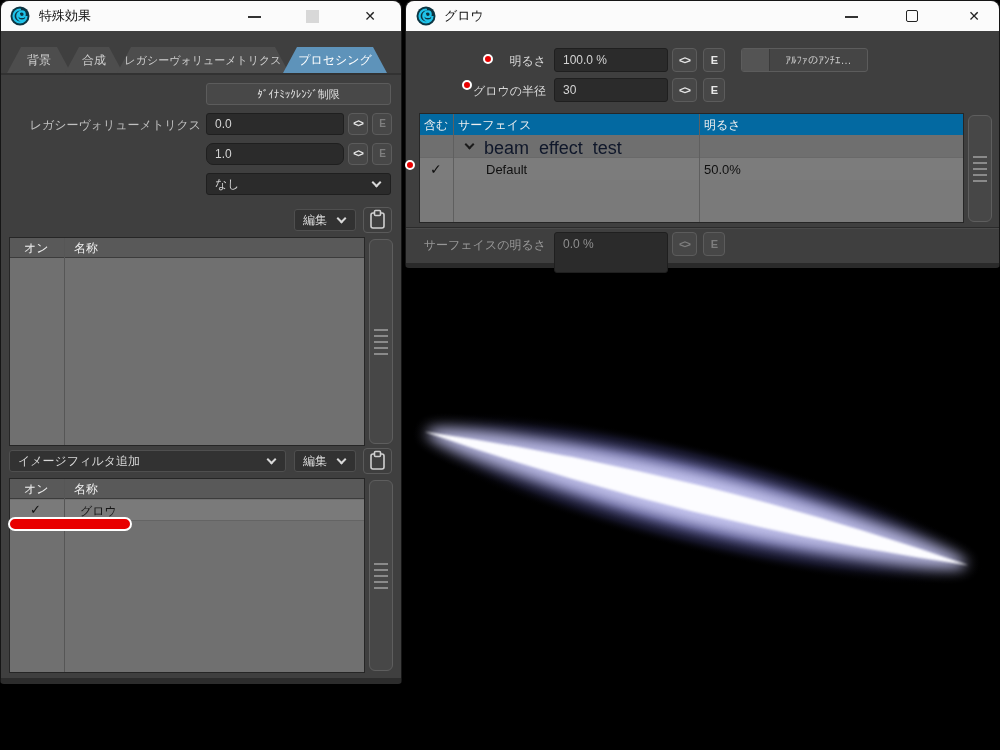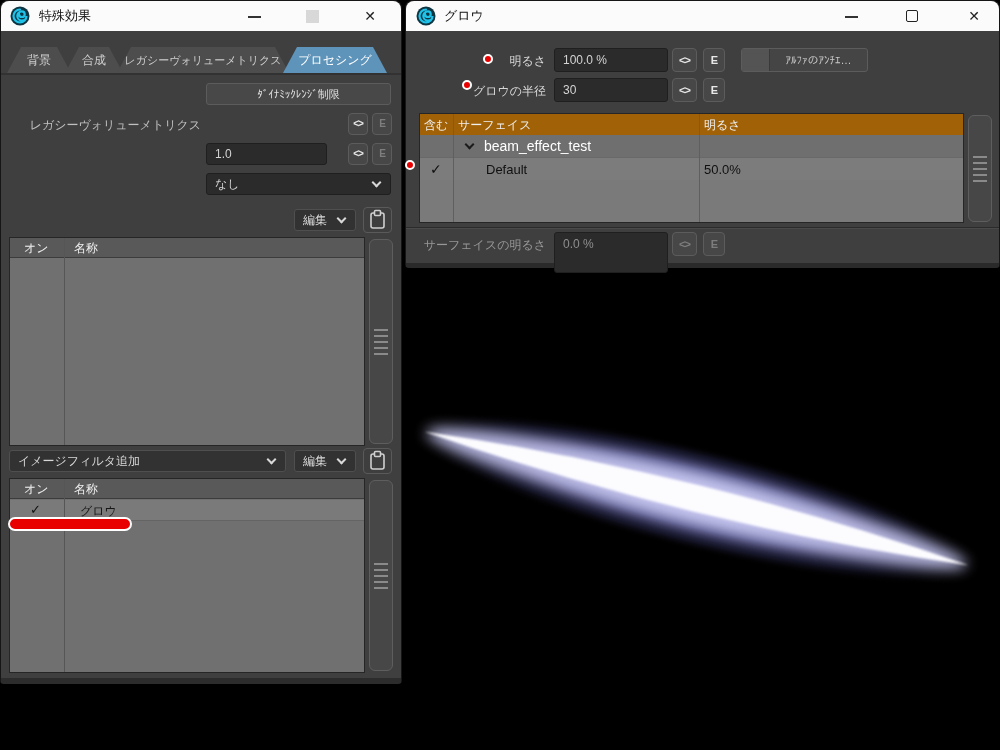--- a/index.html
+++ b/index.html
@@ -111,24 +111,25 @@
 
   <div class="tab" style="left:6px;  width:64px;">背景</div>
   <div class="tab" style="left:64px; width:58px;">合成</div>
   <div class="tab" style="left:116px; width:172px; font-size:11px;">レガシーヴォリューメトリクス</div>
   <div class="tab active" style="left:282px; width:104px;">プロセシング</div>
   <div class="tabline"></div>
 
   <div class="lw-btn" style="left:205px; top:82px; width:185px; height:22px; line-height:20px;">ﾀﾞｲﾅﾐｯｸﾚﾝｼﾞ制限</div>
 
   <div class="rowlabel" style="left:0; top:116px; width:200px;">レガシーヴォリューメトリクス</div>
+  <div class="field" style="left:205px; top:112px; width:138px; height:22px; line-height:20px;">0.0</div>
   <div class="mini-btn" style="left:347px; top:112px; width:20px; height:22px; line-height:20px;">&lt;&gt;</div>
   <div class="mini-btn dim" style="left:371px; top:112px; width:20px; height:22px; line-height:20px;">E</div>
 
-  <div class="field" style="left:205px; top:142px; width:121px; height:22px; line-height:20px;">1.0</div>
+  <div class="field" style="left:205px; top:142px; width:138px; height:22px; line-height:20px;border-radius:7px;">1.0</div>
   <div class="mini-btn" style="left:347px; top:142px; width:20px; height:22px; line-height:20px;">&lt;&gt;</div>
   <div class="mini-btn dim" style="left:371px; top:142px; width:20px; height:22px; line-height:20px;">E</div>
 
   <div class="field" style="left:205px; top:172px; width:185px; height:22px; line-height:20px;"><span>なし</span>
     <span class="chev dd-chev" style="top:5px;"></span></div>
 
   <div class="dropdown" style="left:293px; top:208px; width:62px; height:22px; line-height:20px; text-align:left;"><span>編集</span>
     <span class="chev dd-chev" style="top:5px;"></span></div>
   <div class="clipboard-btn" style="left:362px; top:206px; width:29px; height:26px;">
     <svg width="27" height="24" viewBox="0 0 27 24">
@@ -198,28 +199,28 @@
     <span class="abs" style="left:0; top:0; width:28px; height:100%; background:#545454; border-right:1px solid #3a3a3a;"></span>
     <span style="position:absolute; left:32px; right:4px; top:0; line-height:22px; font-size:11px; color:#c8c8c8; white-space:nowrap; overflow:hidden;">ｱﾙﾌｧのｱﾝﾁｴ…</span>
   </div>
 
   <div class="rowlabel" style="left:30px; top:82px; width:110px; color:#d8d8d8;">グロウの半径</div>
   <div class="field" style="left:148px; top:77px; width:114px; height:24px; line-height:22px;">30</div>
   <div class="mini-btn" style="left:266px; top:77px; width:25px; height:24px; line-height:22px; font-size:11px;">&lt;&gt;</div>
   <div class="mini-btn" style="left:297px; top:77px; width:22px; height:24px; line-height:22px; font-size:11px;">E</div>
 
   <div class="listbox" style="left:13px; top:112px; width:545px; height:110px; background:#7a7a7a;">
-    <div class="listhead" style="height:35px; background:#a16207;">
+    <div class="listhead" style="height:35px; background:#0369a1;">
       <span class="abs" style="left:4px; top:3px;">含む</span>
       <span class="abs" style="left:38px; top:3px;">サーフェイス</span>
       <span class="abs" style="left:284px; top:3px;">明るさ</span>
     </div>
     <div class="abs" style="left:0; top:21px; width:100%; height:22px; background:#6f6f6f;">
       <span class="chev dark abs" style="left:46px; top:6px;"></span>
-      <span class="abs" style="left:64px; top:3px; font-size:14px; color:#ffffff;">beam_effect_test</span>
+      <span class="abs" style="left:64px; top:3px; font-size:18px; color:#0f172a;">beam_effect_test</span>
     </div>
     <div class="abs" style="left:0; top:43px; width:100%; height:23px; background:#7c7c7c; border-top:1px solid #696969;">
       <span class="check abs" style="left:10px; top:3px; font-size:14px;">✓</span>
       <span class="abs" style="left:66px; top:4px; font-size:13px; color:#101010;">Default</span>
       <span class="abs" style="left:284px; top:4px; font-size:13px; color:#101010;">50.0%</span>
     </div>
     <div class="coldiv" style="left:33px; background:#5f5f5f;"></div>
     <div class="coldiv" style="left:279px; background:#5f5f5f;"></div>
   </div>
   <div class="scrollbar" style="left:562px; top:114px; width:24px; height:107px;"></div>

